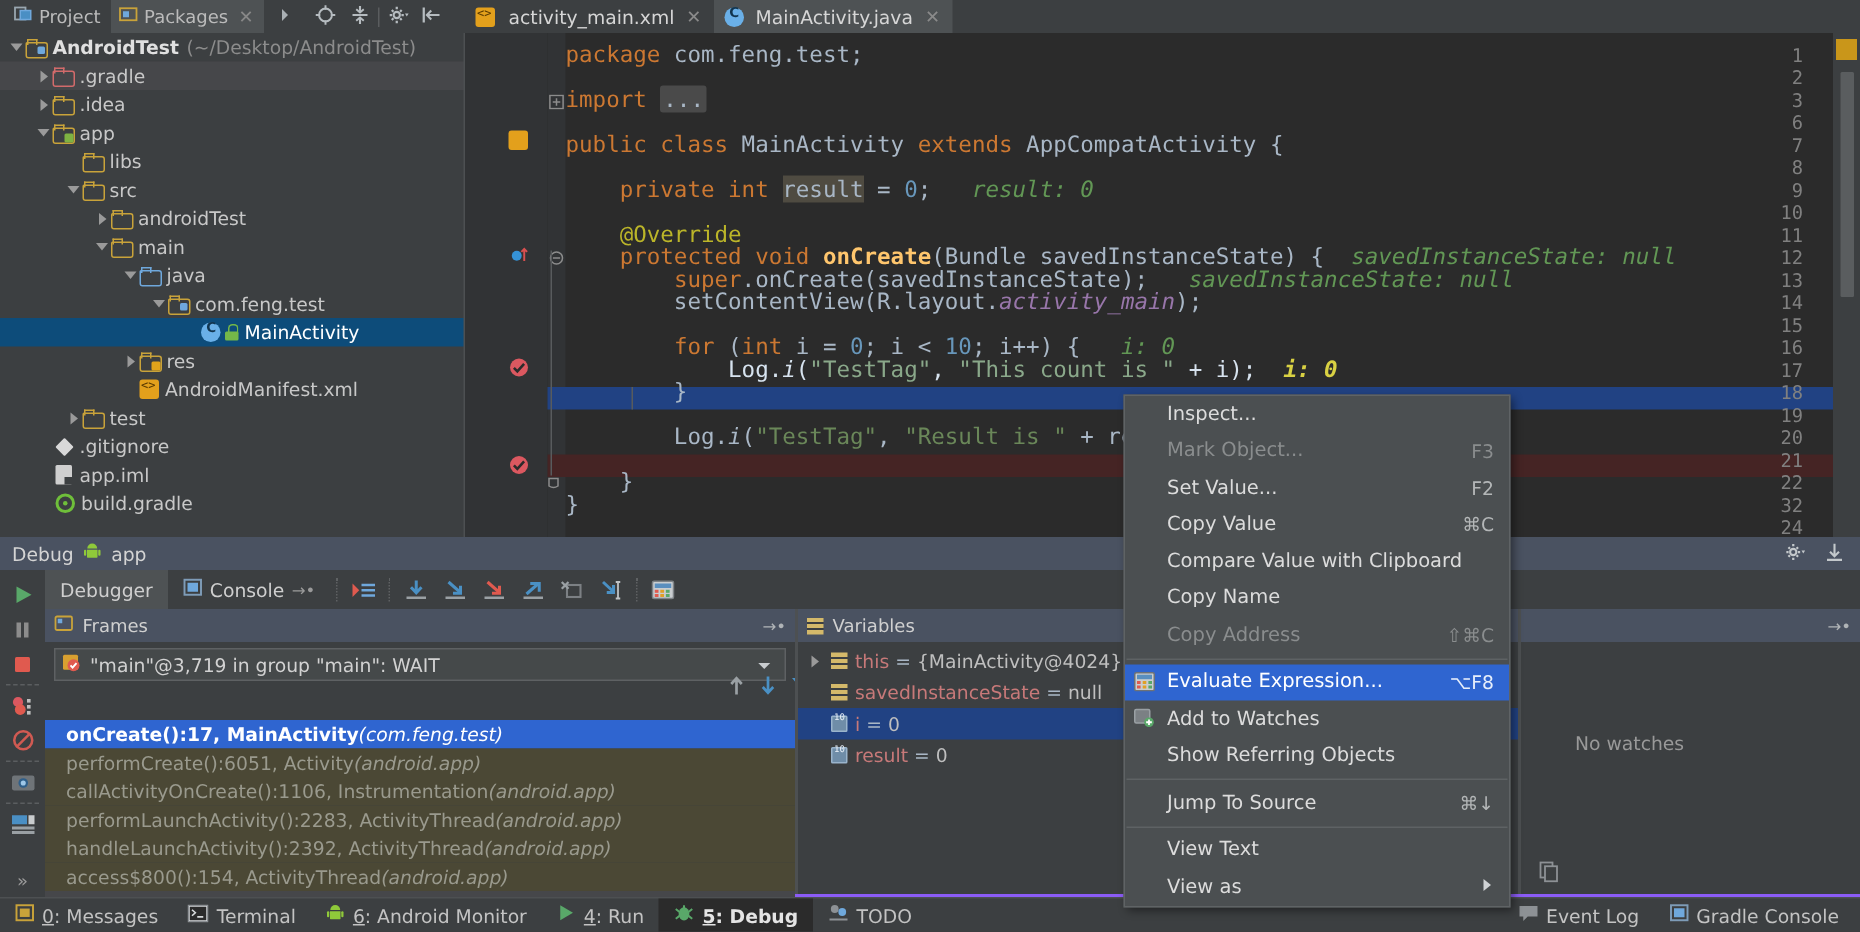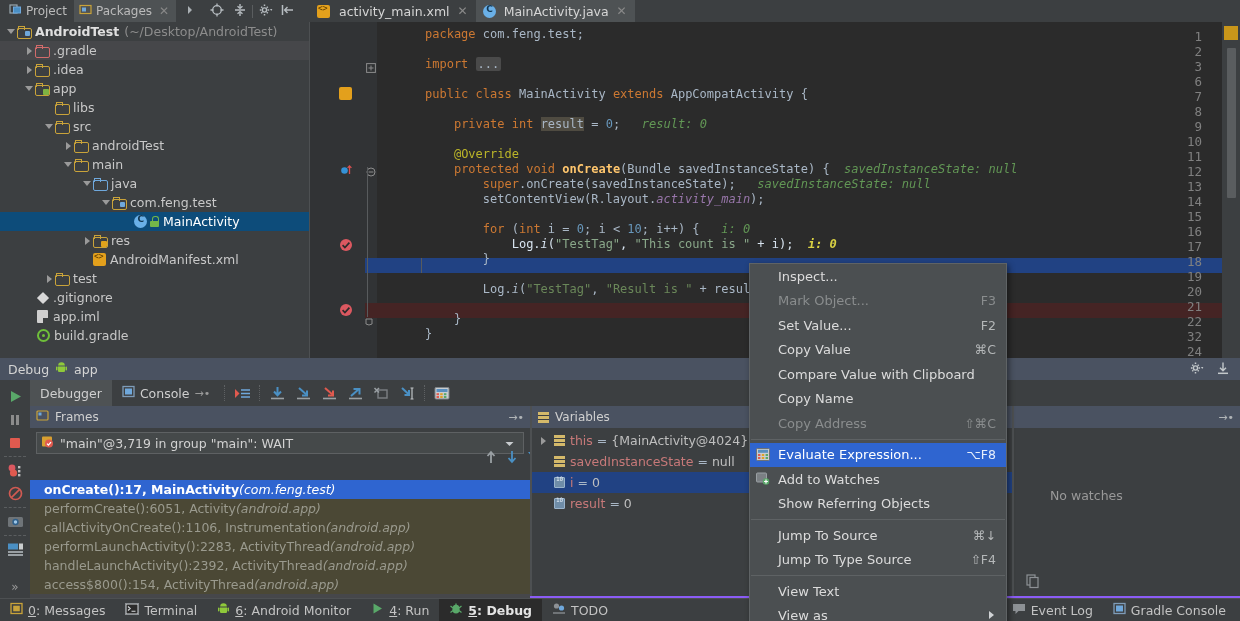--- a/index.html
+++ b/index.html
@@ -58,21 +58,21 @@
   .dim { color:#8c8c8c; }
   .bold { font-weight:bold; color:#e0e0e0; }
 
   
   .editor { position:absolute; left:310px; top:22px; width:930px; height:336px; background:#2b2b2b; overflow:hidden;
             font-family:"DejaVu Sans Mono","Liberation Mono",monospace; font-size:12.5px; }
   .gutter { position:absolute; left:0; top:0; width:55px; height:336px; background:#313335; }
   .foldcol { position:absolute; left:55px; top:0; width:12px; height:336px; background:#313335; }
   .codearea { position:absolute; left:67px; top:0; right:18px; height:336px; }
   .ln { position:absolute; right:38px; color:#808080; font-size:12.5px; text-align:right; width:22px; }
-  .codeline { position:absolute; left:0; white-space:pre; color:#a9b7c6; font-size:12px;margin-left:48px; }
+  .codeline { position:absolute; left:0; white-space:pre; color:#a9b7c6; font-size:15px; }
   .rowhl { position:absolute; left:55px; right:18px; height:15px; }
   .scrollcol { position:absolute; right:0; top:0; width:18px; height:336px; background:#3c3f41; }
   
   .kw { color:#cc7832; } .str { color:#6a8759; } .num { color:#6897bb; }
   .ann { color:#bbb529; } .fld { color:#9876aa; }
   .hint { color:#629755; font-style:italic; } .hintY { color:#d9d143; font-style:italic; font-weight:bold;}
   .mth { color:#ffc66d; } .ital { font-style:italic; }
   .hl-result { background:#4f4b41; }
   .fold-ell { background:#4a4a4a; color:#a9b7c6; border-radius:2px; padding:0 2px; }
 
@@ -740,24 +740,20 @@
     </div>
     <div class="mi">
       <span>Show Referring Objects</span>
       <span class="acc"></span>
     </div>
     <div class="msep"></div>
     <div class="mi">
       <span>Jump To Source</span>
       <span class="acc">⌘↓</span>
     </div>
-    <div class="mi">
-      <span>Jump To Type Source</span>
-      <span class="acc">⇧F4</span>
-    </div>
     <div class="msep"></div>
     <div class="mi">
       <span>View Text</span>
       <span class="acc"></span>
     </div>
     <div class="mi">
       <span>View as</span>
       <span class="sub">
         <svg width="9" height="10" viewBox="0 0 9 10">
             <path d="M2 1 L7 5 L2 9 Z" fill="#d0d3d5"></path>

